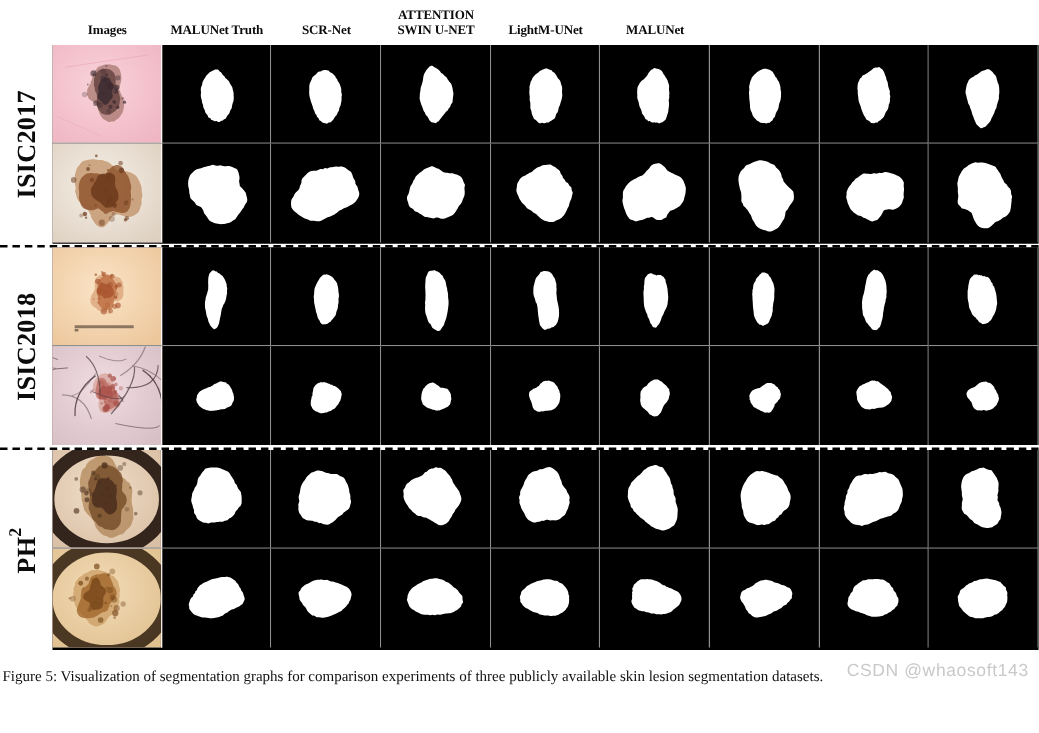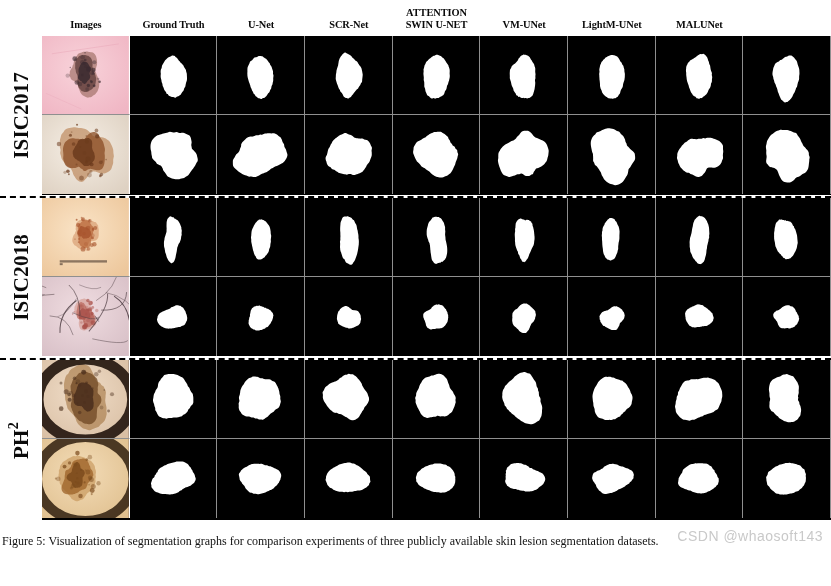--- a/index.html
+++ b/index.html
@@ -122,34 +122,28 @@
 </head>
 <body>
 
 <div id="page">
 
   <div id="header-row">
       <div class="col-head">
         <span class="ln">Images</span>
       </div>
       <div class="col-head">
-        <span class="ln">Ground Truth</span>
-      </div>
-      <div class="col-head">
-        <span class="ln">U-Net</span>
+        <span class="ln">MALUNet Truth</span>
       </div>
       <div class="col-head">
         <span class="ln">SCR-Net</span>
       </div>
       <div class="col-head">
         <span class="ln">ATTENTION</span>
         <span class="ln">SWIN U-NET</span>
-      </div>
-      <div class="col-head">
-        <span class="ln">VM-UNet</span>
       </div>
       <div class="col-head">
         <span class="ln">LightM-UNet</span>
       </div>
       <div class="col-head">
         <span class="ln">MALUNet</span>
       </div>
       <div class="col-head ours"></div>
     </div>
 

